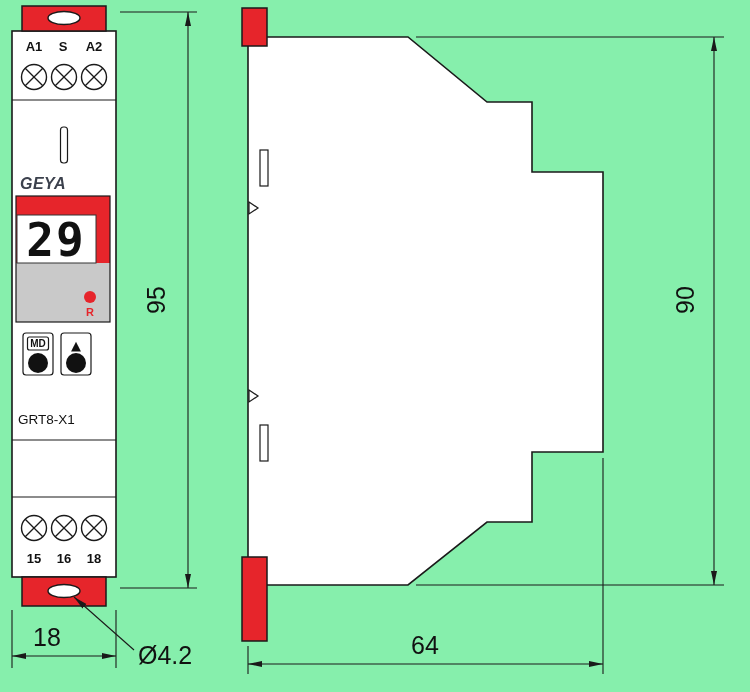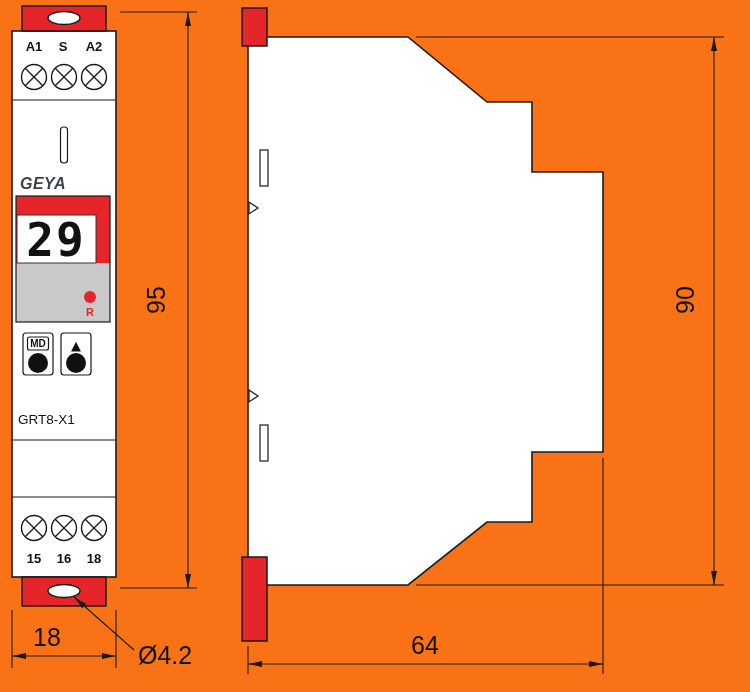--- a/index.html
+++ b/index.html
@@ -1,16 +1,16 @@
 <!DOCTYPE html>
 <html><head>
 <meta charset="utf-8">
 <style>
   html, body { margin:0; padding:0; background:#ffffff; }
-  .stage { width:750px; height:692px; position:relative; background:#f97316; font-family:"Liberation Sans",sans-serif; }
+  .stage { width:750px; height:692px; position:relative; background:#86efac; font-family:"Liberation Sans",sans-serif; }
   .outline   { fill:#ffffff; stroke:#1a1a1a; stroke-width:1.6; stroke-linejoin:miter; }
   .thin      { fill:none; stroke:#1a1a1a; stroke-width:1.2; }
   .thin-fill { fill:#ffffff; stroke:#1a1a1a; stroke-width:1.2; }
   .screw     { fill:#ffffff; stroke:#1a1a1a; stroke-width:1.4; }
   .slotline  { fill:none; stroke:#1a1a1a; stroke-width:1.3; }
   .dim       { stroke:#1a1a1a; stroke-width:1.1; fill:none; }
   .dim-text  { font-family:"Liberation Sans",sans-serif; font-size:25px; fill:#111; }
   .term-label{ font-family:"Liberation Sans",sans-serif; font-weight:bold; font-size:13px; fill:#111; }
   .model-text{ font-family:"Liberation Sans",sans-serif; font-size:13.5px; fill:#111; }
   .logo-text { font-family:"Liberation Sans",sans-serif; font-weight:bold; font-style:italic; font-size:16px; fill:#3c414d; letter-spacing:0.5px; }

